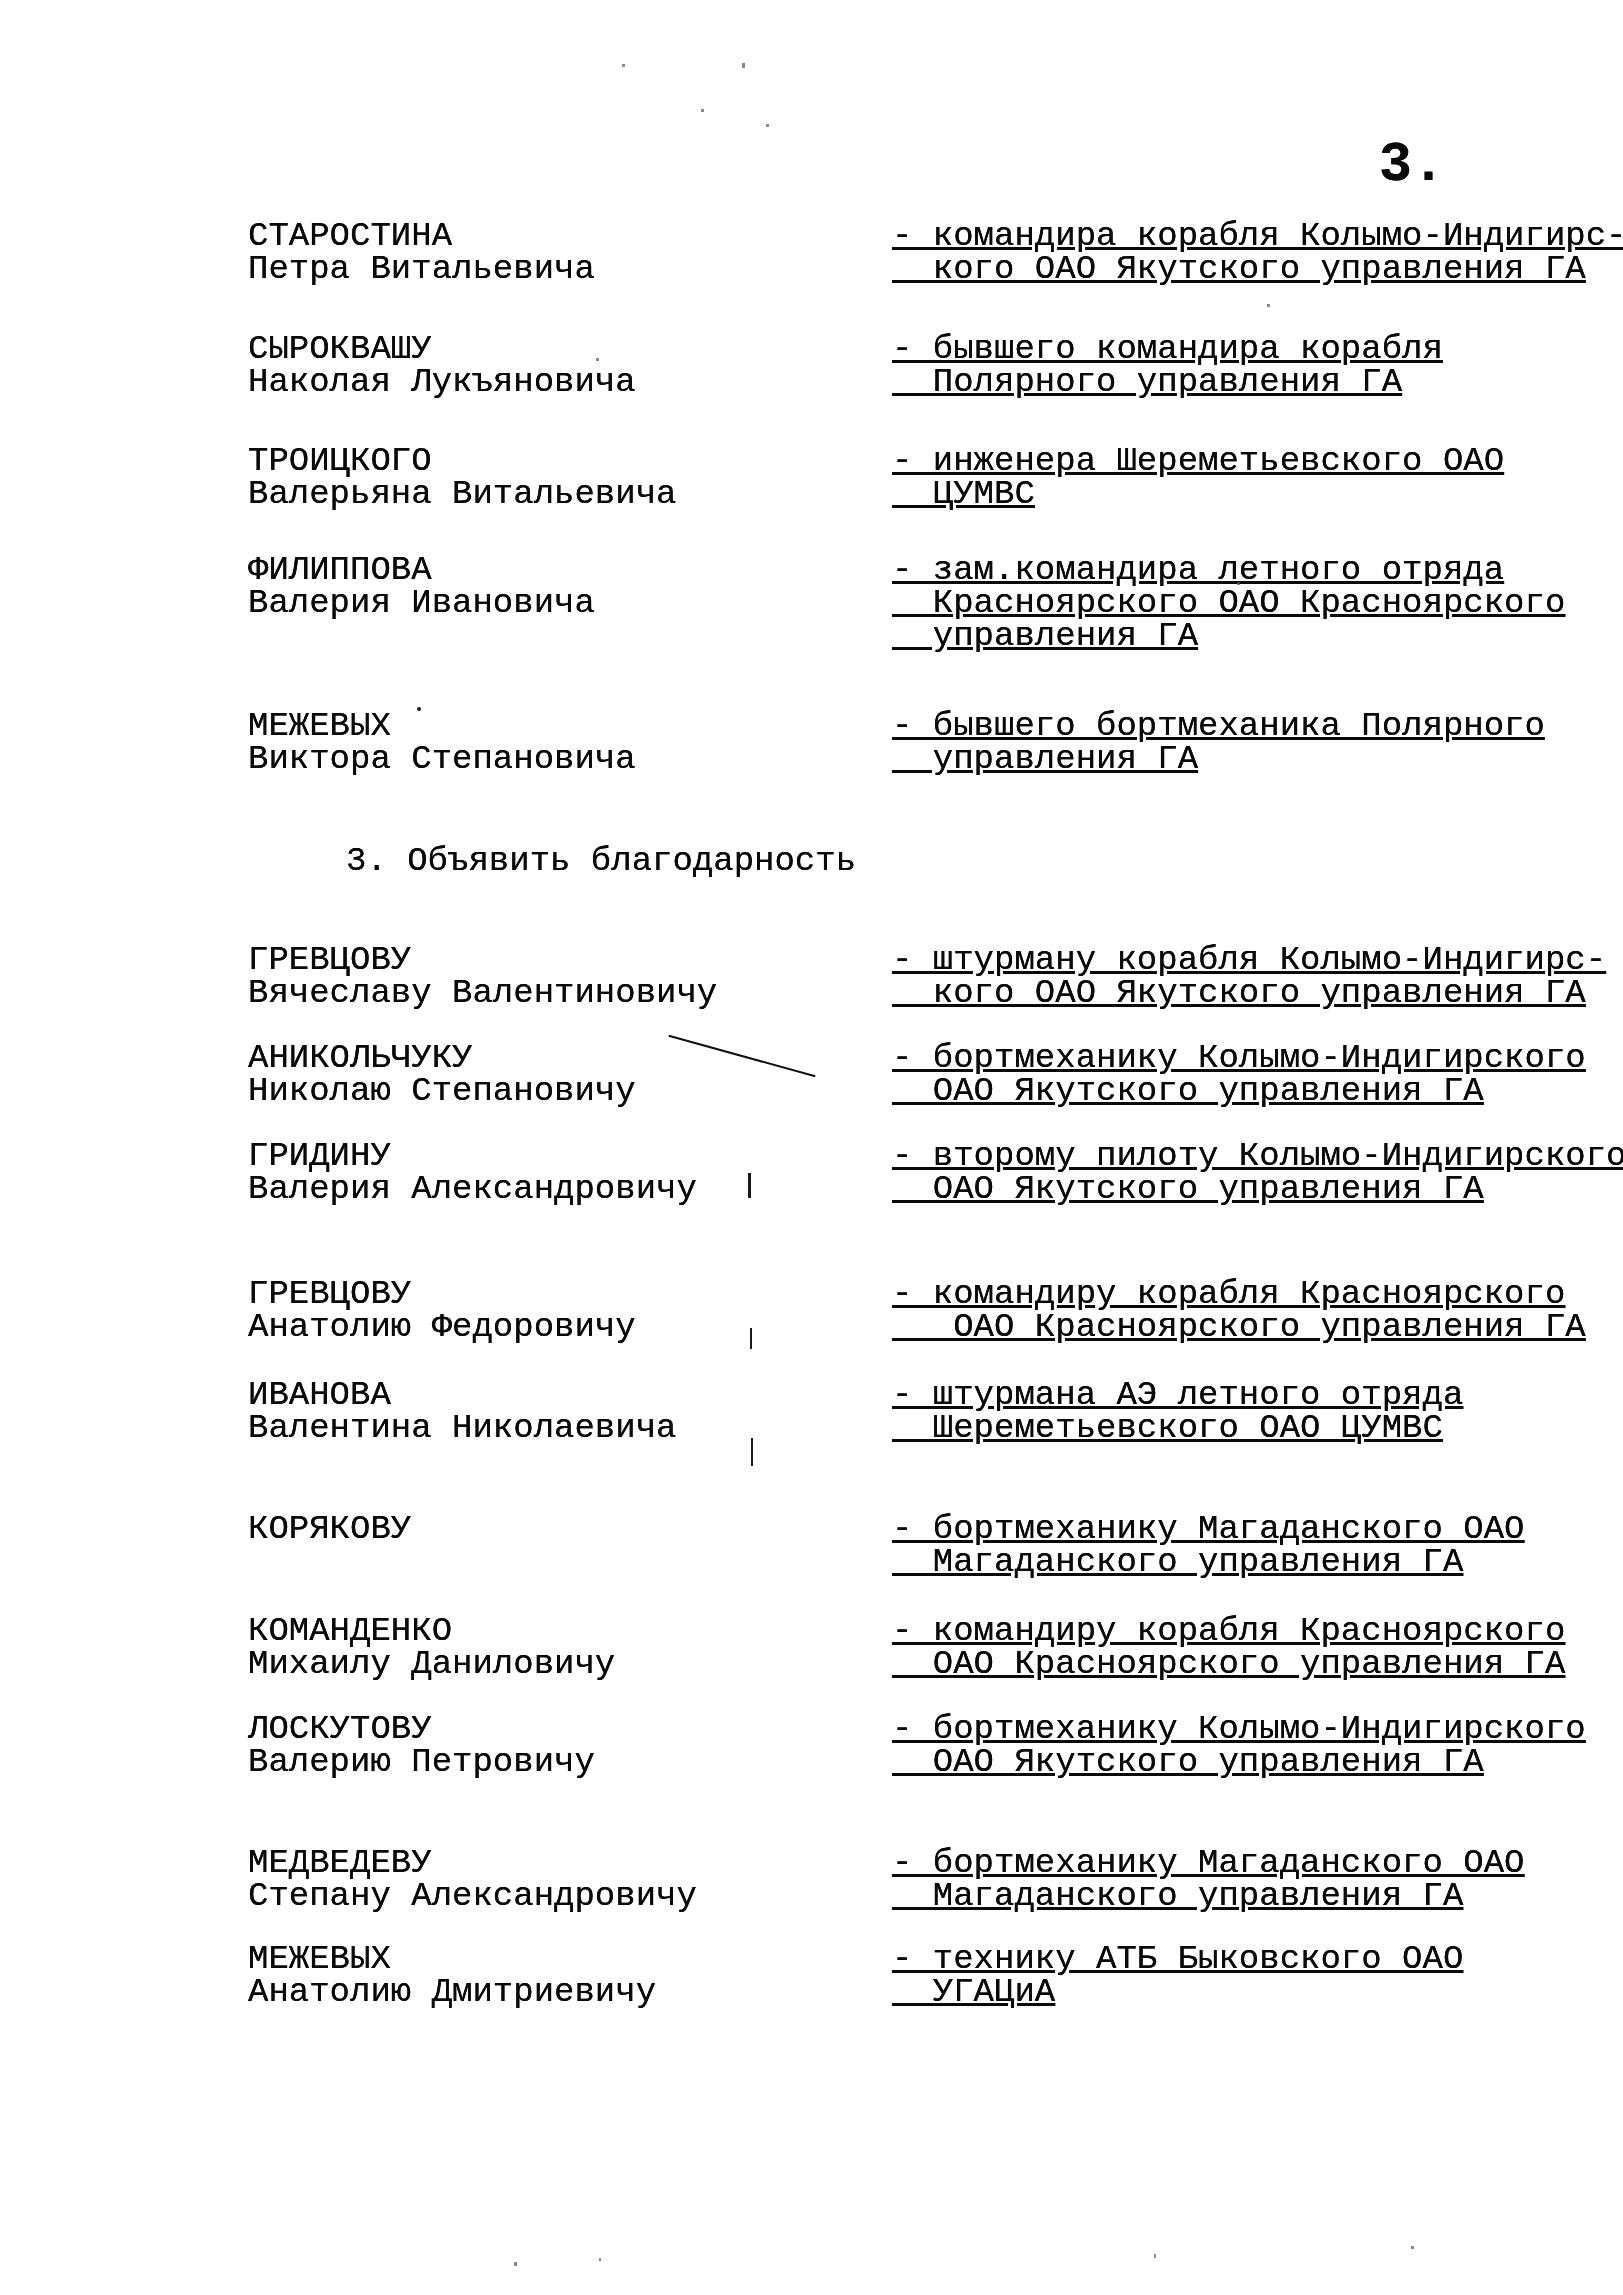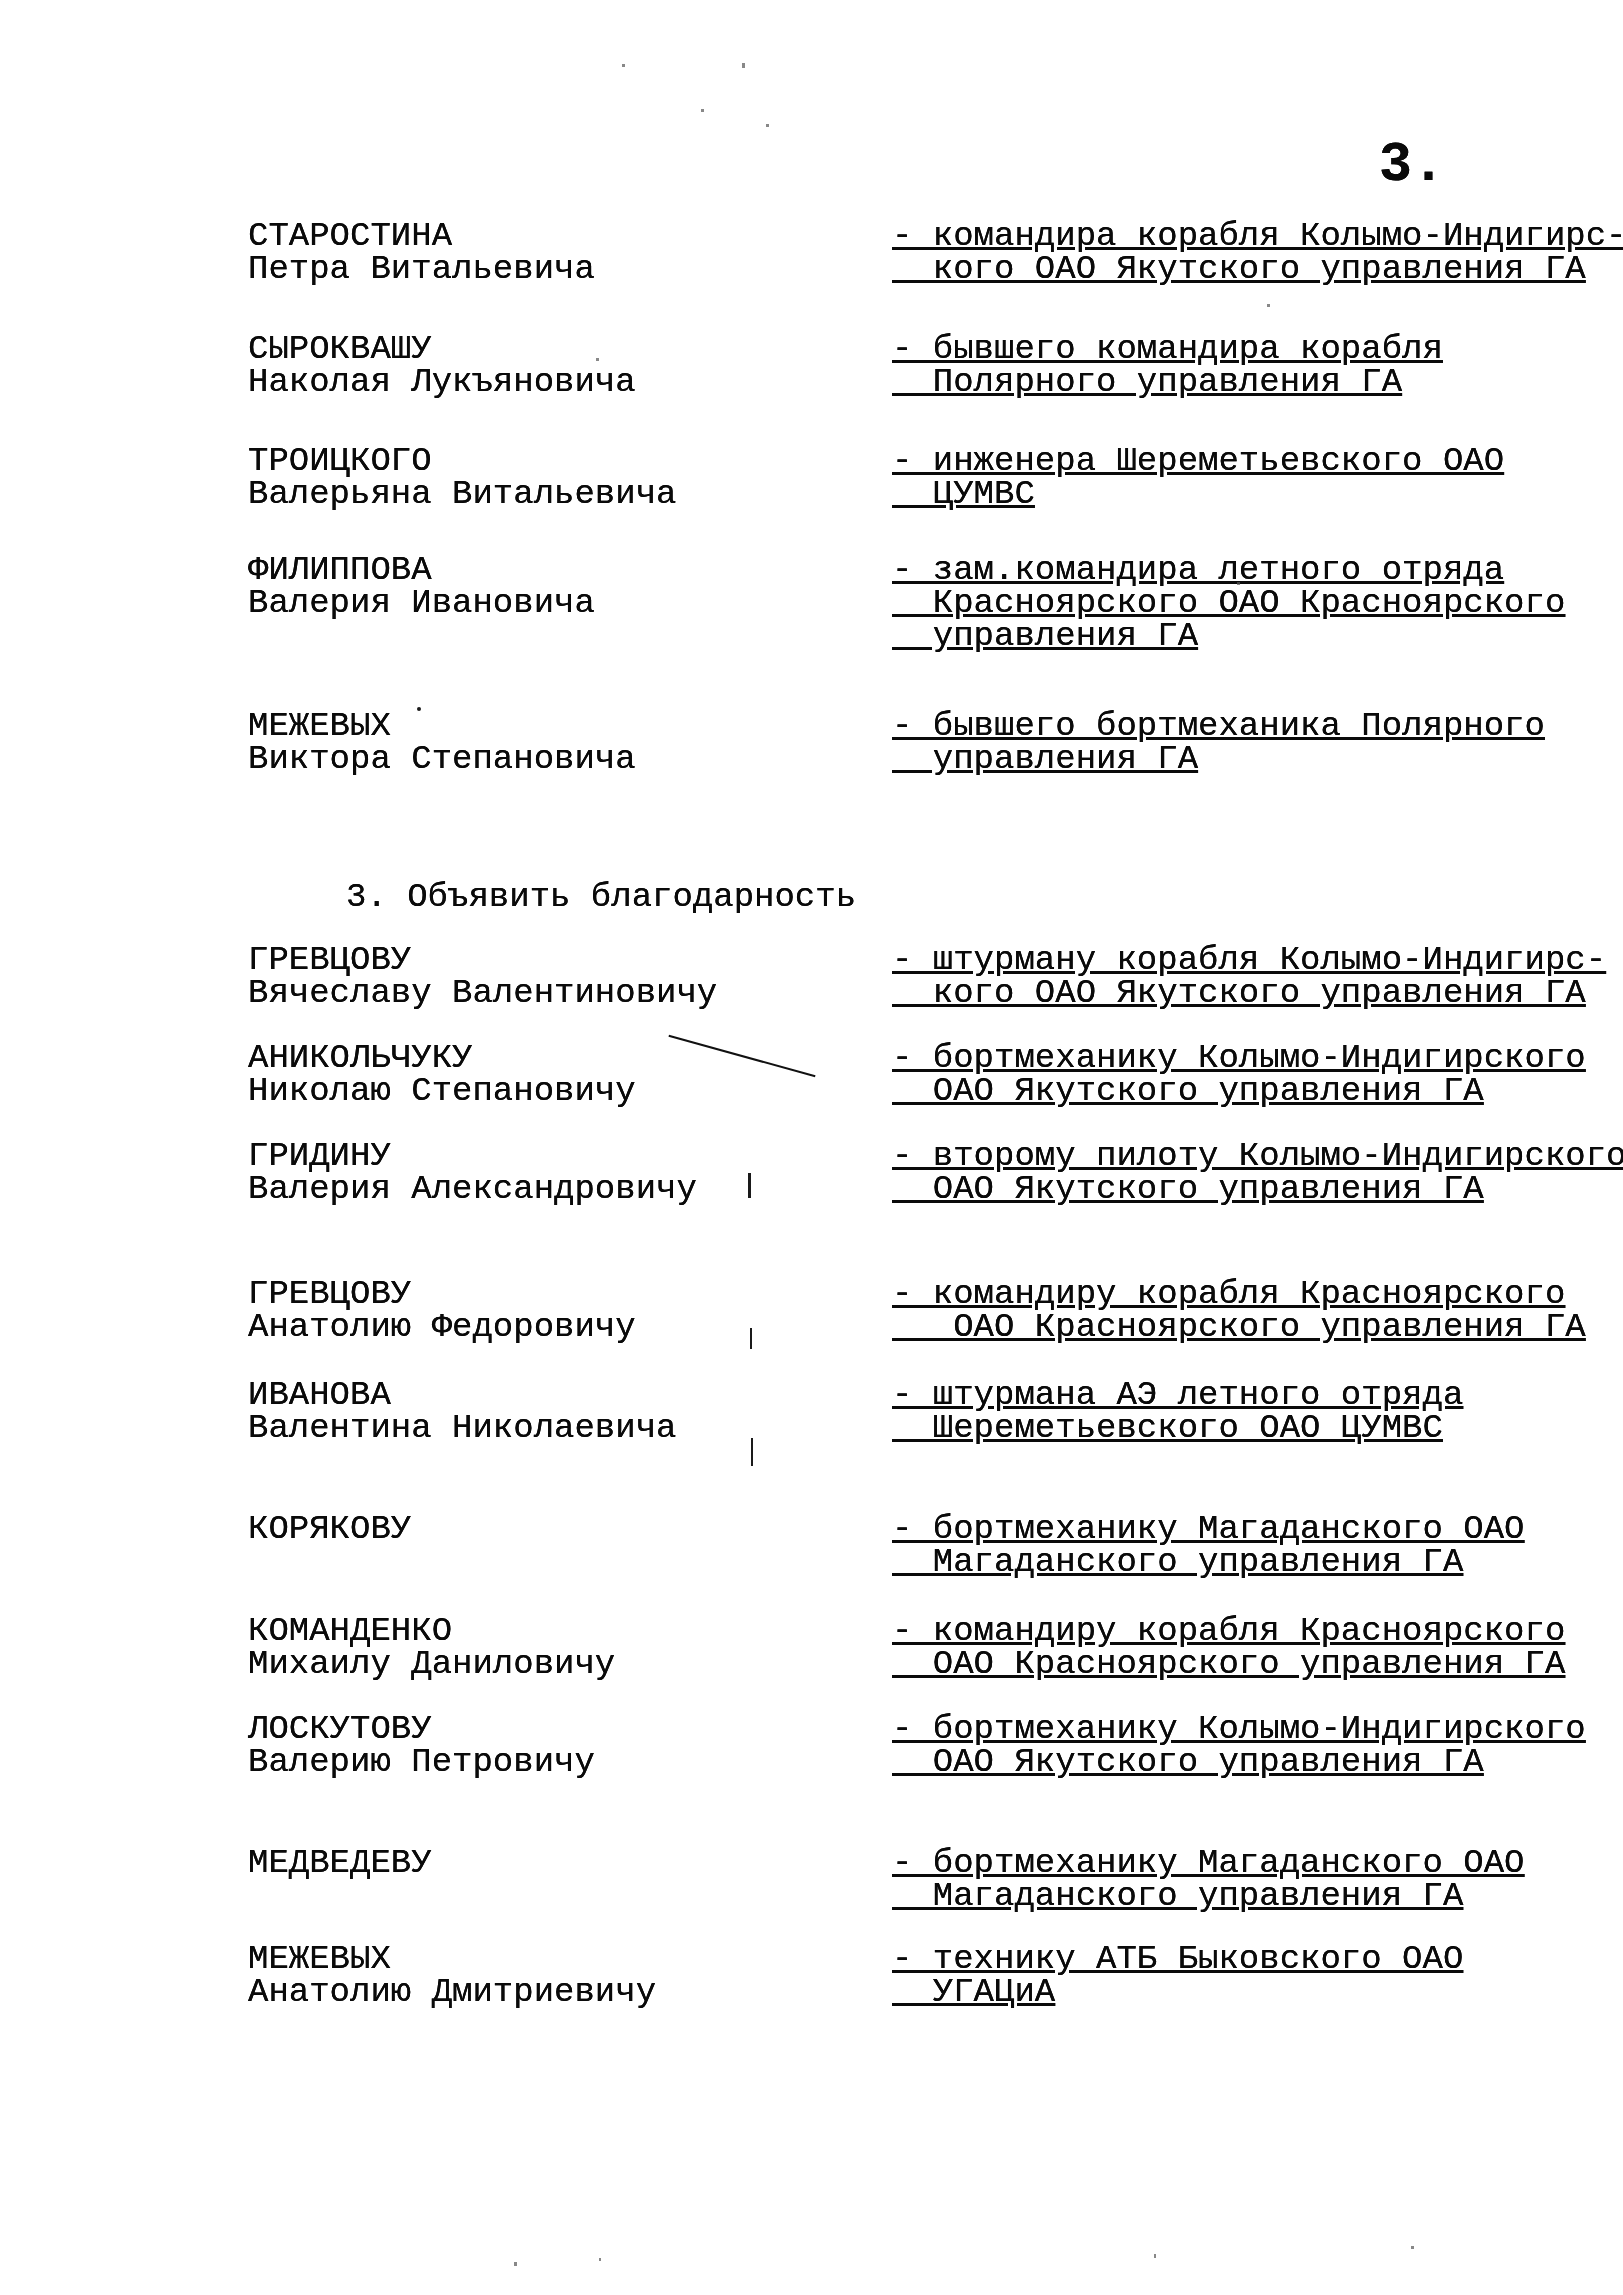--- a/index.html
+++ b/index.html
@@ -18,21 +18,21 @@
   .page-number {
     position: absolute;
     left: 1379px; top: 138px;
     font-size: 55px;
     line-height: 55px;
     font-weight: bold;
     text-shadow: 0 0 0.5px #000;
   }
   .section-heading {
     position: absolute;
-    left: 346px; top: 881px;
+    left: 346px; top: 845px;
     white-space: pre;
     text-shadow: 0 0 0.5px #000;
   }
   .entry { position: absolute; left: 0; width: 1624px; }
   .entry .name {
     position: absolute; left: 248px; top: 0;
     white-space: pre;
     text-shadow: 0 0 0.5px #000;
   }
   .entry .pos {
@@ -131,21 +131,21 @@
   ОАО Красноярского управления ГА</div>
 </div>
 
 <div class="entry" style="top:1713px">
   <div class="name"><span>ЛОСКУТОВУ</span><br><span>Валерию Петровичу</span></div>
   <div class="pos">- бортмеханику Колымо-Индигирского
   ОАО Якутского управления ГА</div>
 </div>
 
 <div class="entry" style="top:1847px">
-  <div class="name"><span>МЕДВЕДЕВУ</span><br></div>
+  <div class="name"><span>МЕДВЕДЕВУ</span><br><span>Степану Александровичу</span></div>
   <div class="pos">- бортмеханику Магаданского ОАО
   Магаданского управления ГА</div>
 </div>
 
 <div class="entry" style="top:1943px">
   <div class="name"><span>МЕЖЕВЫХ</span><br><span>Анатолию Дмитриевичу</span></div>
   <div class="pos">- технику АТБ Быковского ОАО
   УГАЦиА</div>
 </div>
 

